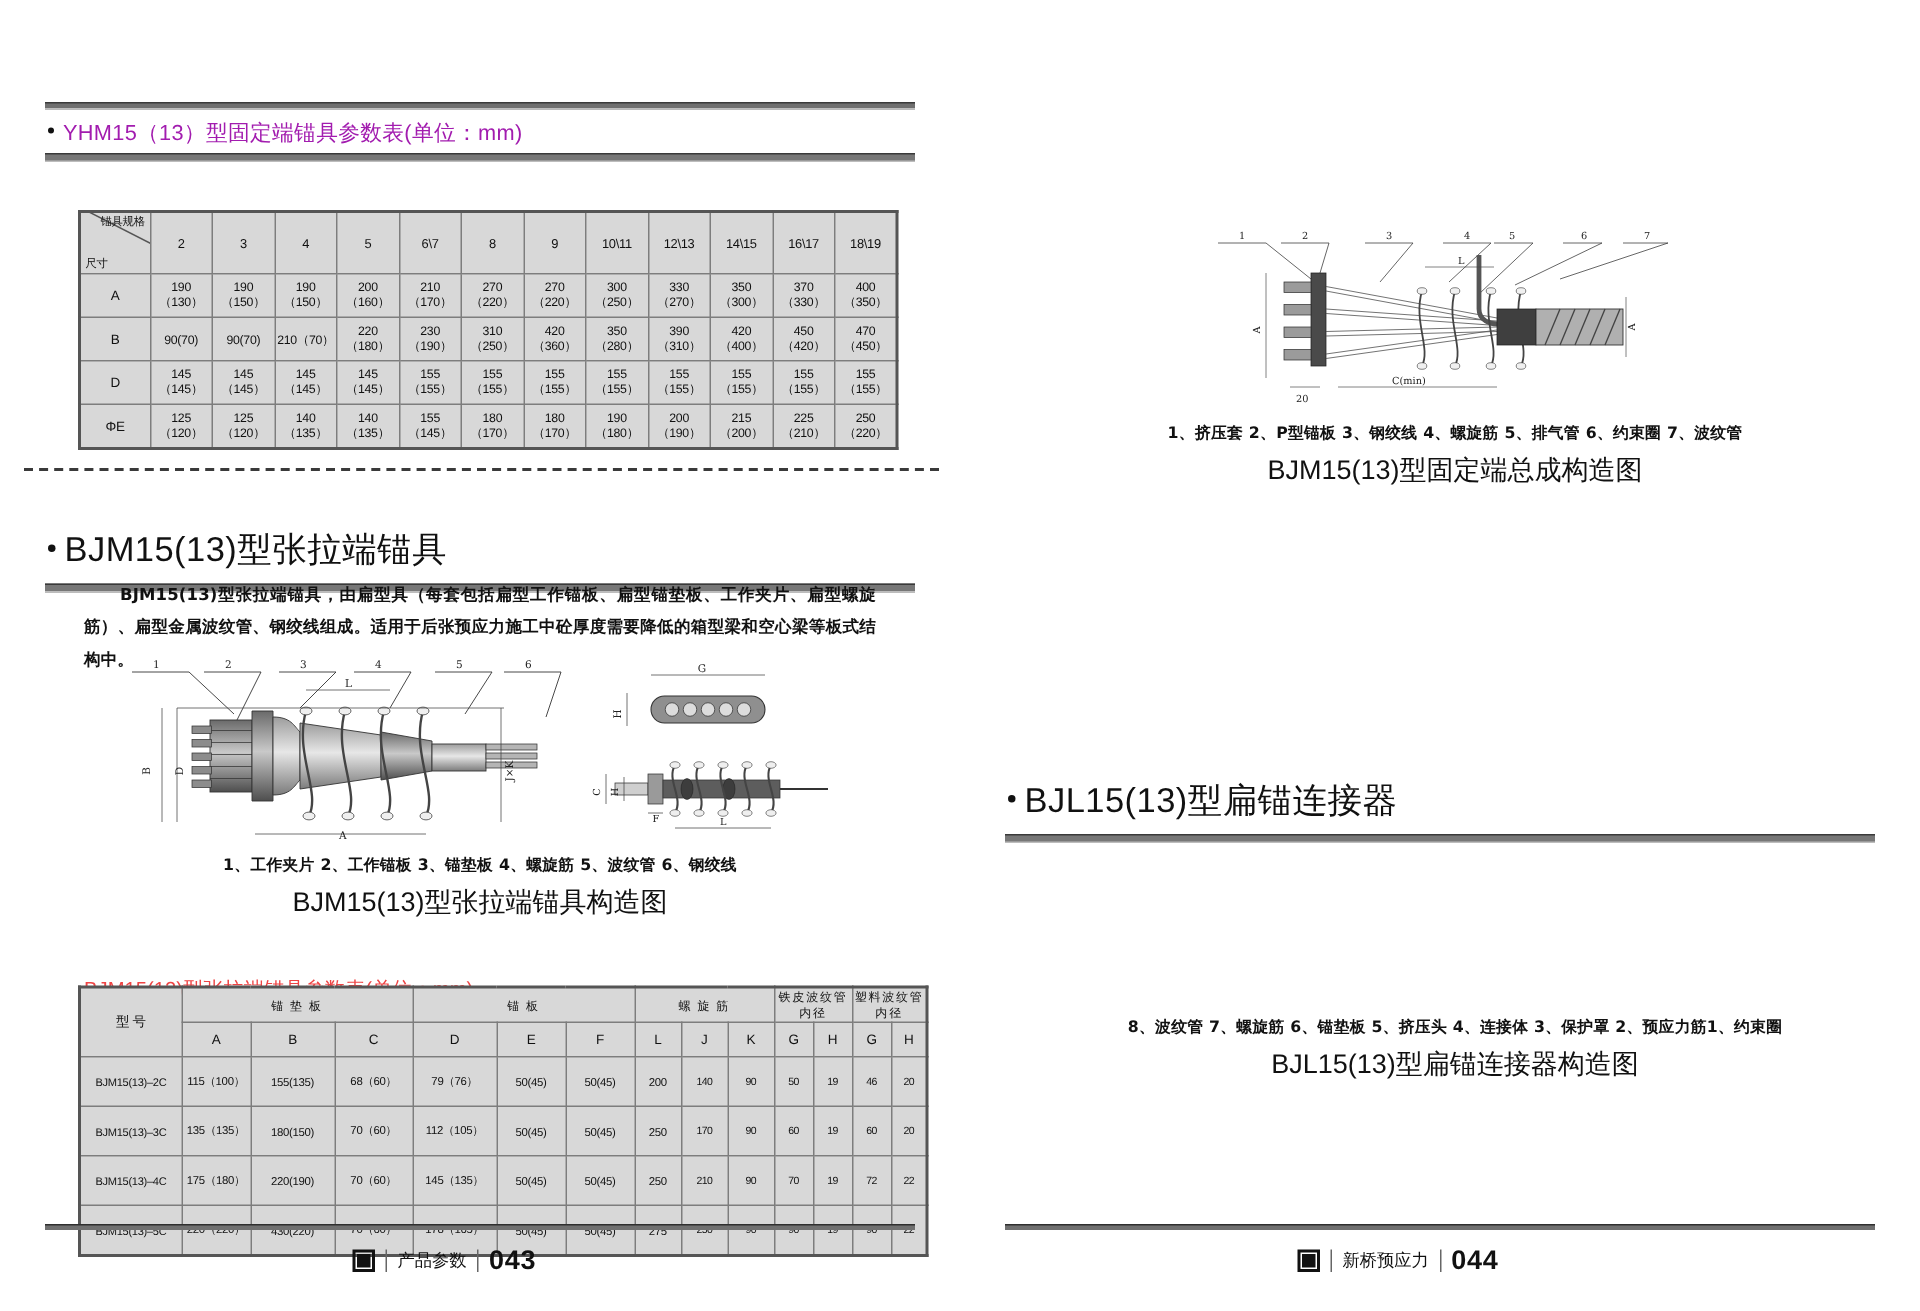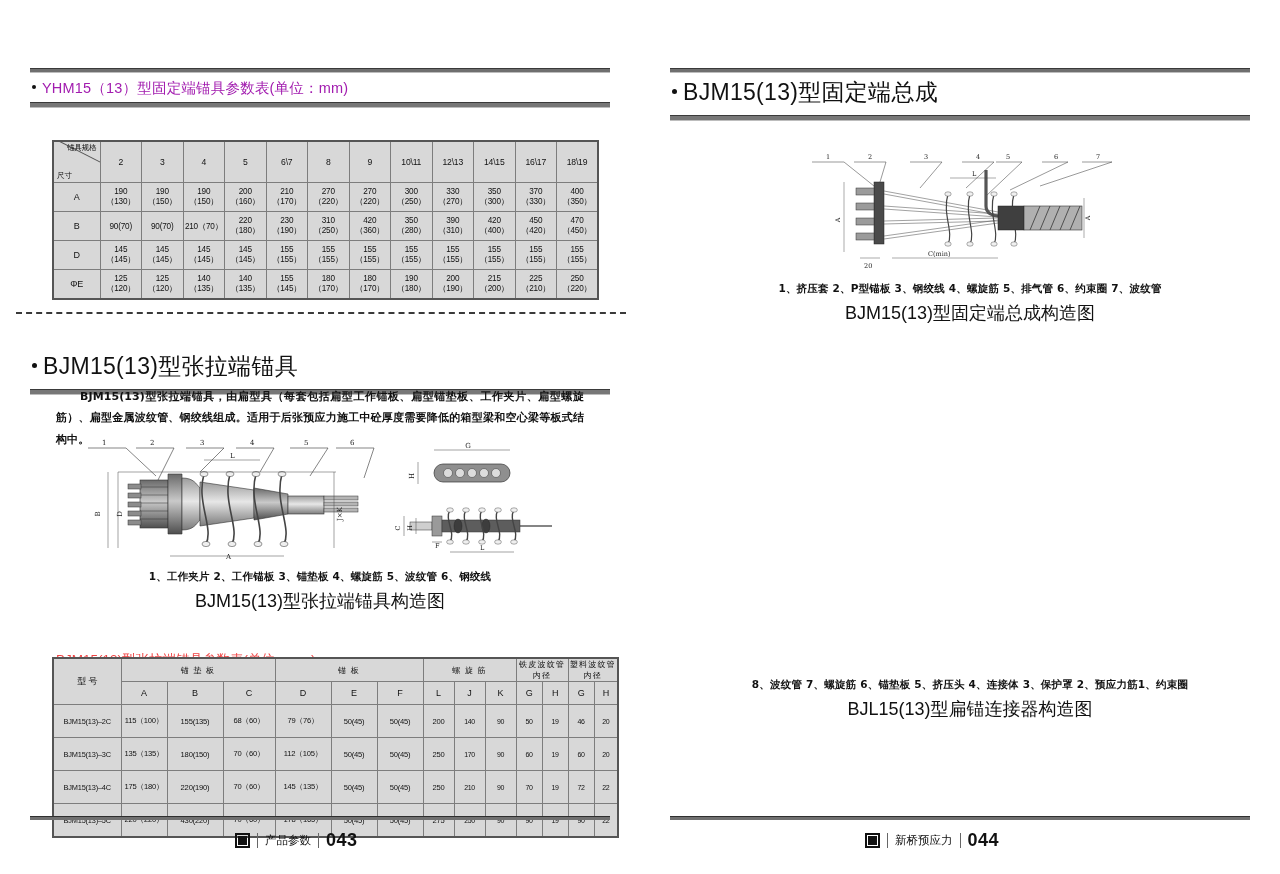--- a/index.html
+++ b/index.html
@@ -489,28 +489,20 @@
         <span class="vbar"></span>
         <span class="ftxt">产品参数</span>
         <span class="vbar"></span>
         <span class="fnum">043</span>
       </div>
     </div>
   </div>
 
   <div class="col col-right">
 
-    <div class="sec-head" style="left:30px;top:68px;width:580px;">
-      <div class="secbar-top"></div>
-      <div class="sec-title" style="padding:4px 0 7px 2px;">
-        <span class="sec-dot" style="width:5px;height:5px;"></span>
-        <span class="sec-title-lg">BJM15(13)型固定端总成</span>
-      </div>
-      <div class="secbar-bot"></div>
-    </div>
 
     <div class="fig" style="left:160px;top:148px;">
       <svg width="330" height="130" viewBox="0 0 330 130">
         <defs>
           <linearGradient id="gs" x1="0" y1="0" x2="0" y2="1">
             <stop offset="0" stop-color="#b9b9b9"></stop>
               <stop offset=".5" stop-color="#f0f0f0"></stop>
               <stop offset="1" stop-color="#8e8e8e"></stop>
           </linearGradient>
         </defs>
@@ -596,20 +588,27 @@
           <text x="172" y="28">L</text>
         </g>
       </svg>
     </div>
 
     <div class="fcap" style="left:40px;top:282px;width:580px;">
       <div class="l1">1、挤压套 2、P型锚板 3、钢绞线 4、螺旋筋 5、排气管 6、约束圈 7、波纹管</div>
       <div class="l2">BJM15(13)型固定端总成构造图</div>
     </div>
 
+    <div class="sec-head" style="left:30px;top:512px;width:580px;">
+      <div class="sec-title" style="padding-bottom:7px;">
+        <span class="sec-dot" style="width:5px;height:5px;"></span>
+        <span class="sec-title-lg">BJL15(13)型扁锚连接器</span>
+      </div>
+      <div class="secbar-bot"></div>
+    </div>
 
     <div class="fcap" style="left:40px;top:678px;width:580px;">
       <div class="l1">8、波纹管 7、螺旋筋 6、锚垫板 5、挤压头 4、连接体 3、保护罩 2、预应力筋1、约束圈</div>
       <div class="l2">BJL15(13)型扁锚连接器构造图</div>
     </div>
 
     <div class="foot" style="left:30px;width:580px;">
       <div class="rule"></div>
       <div class="pg" style="left:195px;">
         <span class="sq"></span>

